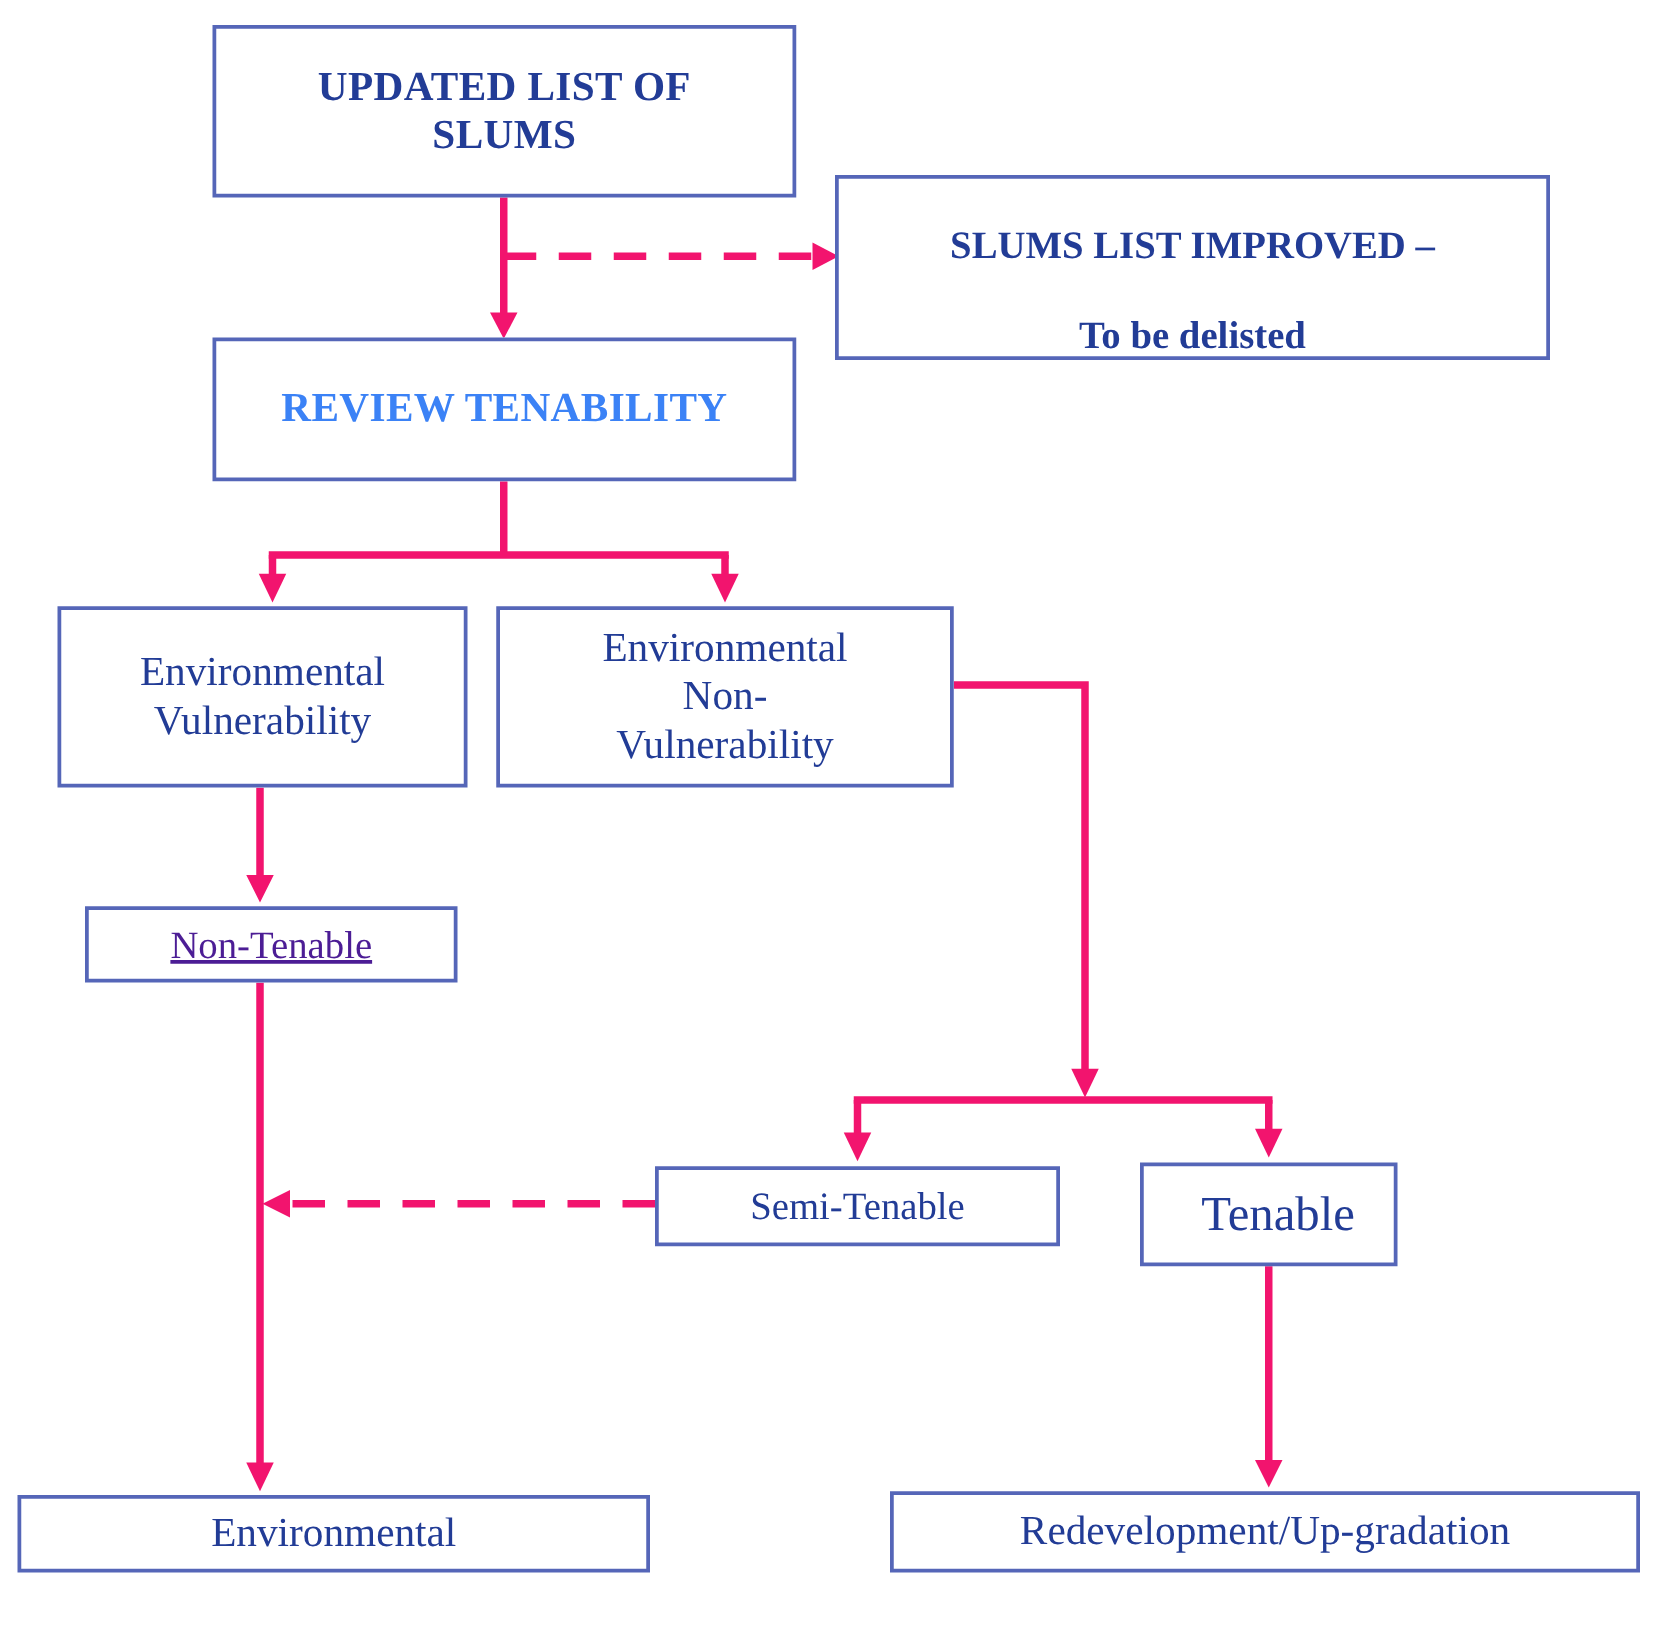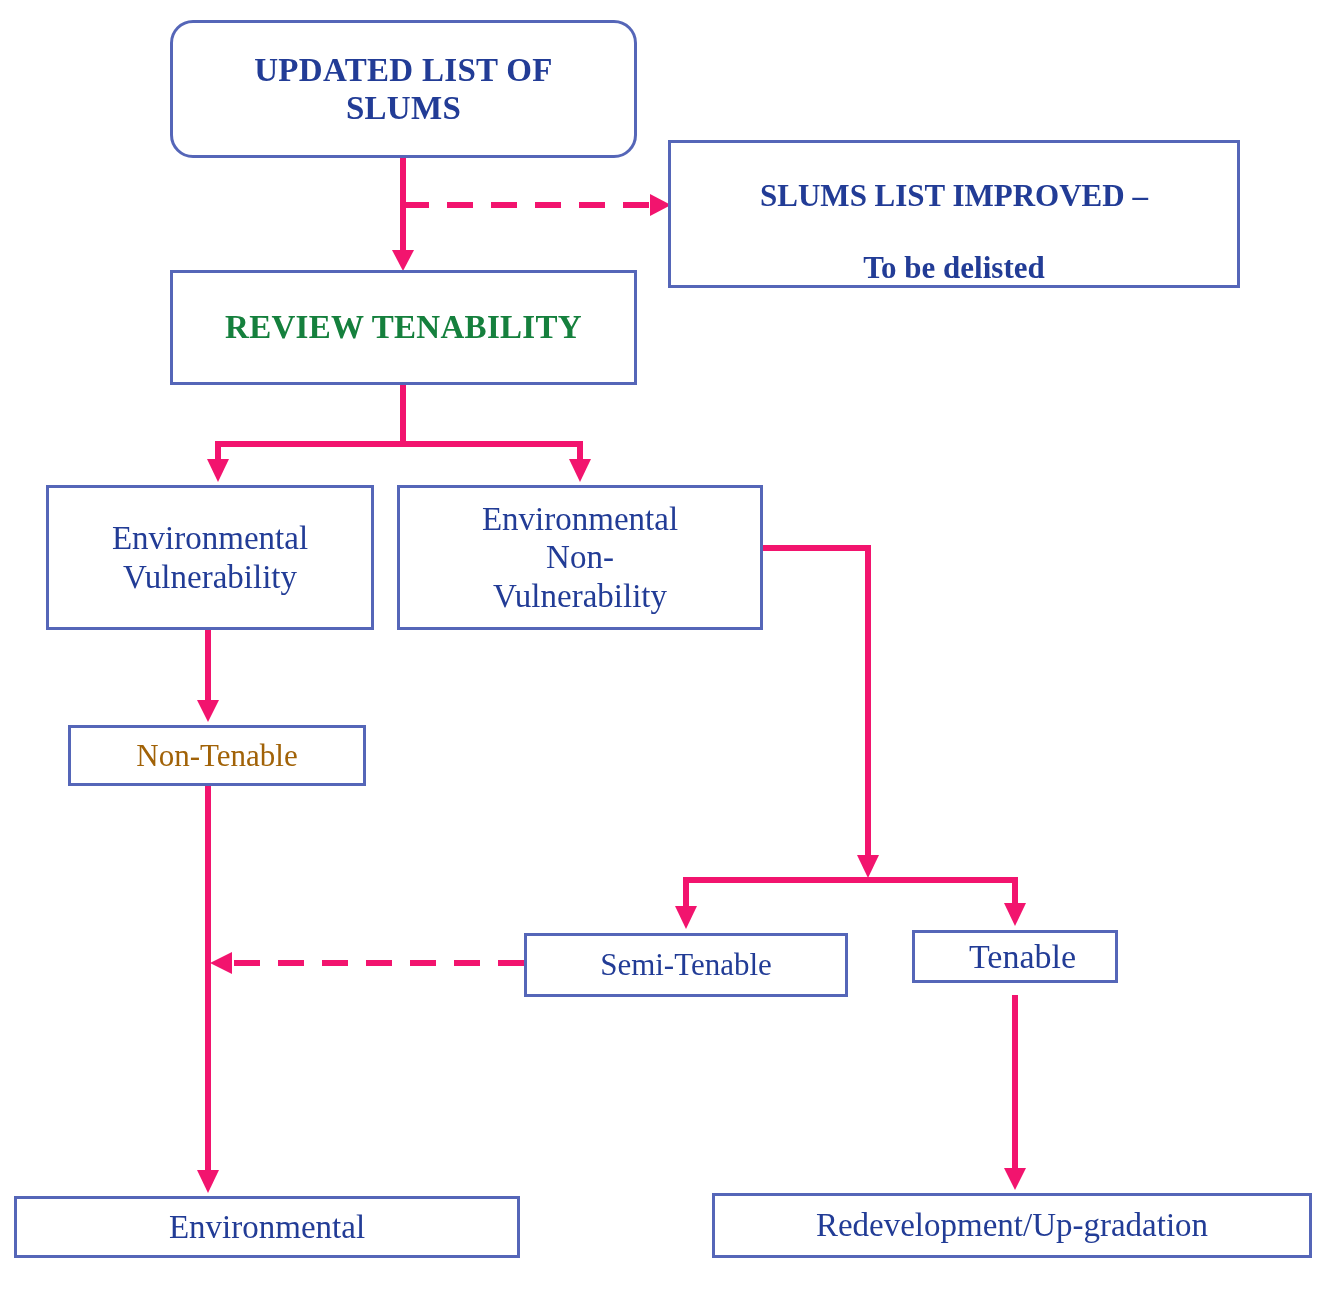--- a/index.html
+++ b/index.html
@@ -37,28 +37,28 @@
     z-index: 2;
   }
   .node .lbl {
     display: block;
     width: 100%;
     white-space: pre-line;
   }
   .bold { font-weight: bold; }
 
   
-  #n-updated-list      { left:170px; top:20px;   width:467px; height:138px; font-size:33px; letter-spacing:.3px;border-radius:23px; }
+  #n-updated-list      { left:170px; top:20px;   width:467px; height:138px; font-size:33px; letter-spacing:.3px; }
   #n-fully-improved    { left:668px; top:140px;  width:572px; height:148px; font-size:31px; }
   #n-review-tenability { left:170px; top:270px;  width:467px; height:115px; font-size:33px; letter-spacing:.3px; }
   #n-env-vuln          { left:46px;  top:485px;  width:328px; height:145px; font-size:33px; }
   #n-env-nonvuln       { left:397px; top:485px;  width:366px; height:145px; font-size:33px; }
   #n-non-tenable       { left:68px;  top:725px;  width:298px; height:61px;  font-size:31px; }
   #n-semi-tenable      { left:524px; top:933px;  width:324px; height:64px;  font-size:31px; }
-  #n-tenable           { left:912px; top:930px;  width:206px; height:53px;  font-size:34px;padding-left:15px; }
+  #n-tenable           { left:912px; top:930px;  width:206px; height:83px;  font-size:39px;padding-left:15px; }
   #n-resettlement      { left:14px;  top:1196px; width:506px; height:62px;  font-size:33px; }
   #n-redevelopment     { left:712px; top:1193px; width:600px; height:65px;  font-size:33px; }
 
   .fully-improved-line1 { font-weight: bold; }
   .fully-improved-line2 { font-weight: bold; }
 </style>
 </head>
 <body>
 
 <div id="canvas" style="background: rgb(255, 255, 255);">
@@ -117,36 +117,36 @@
 SLUMS</span>
   </div>
 
   <div class="node" id="n-fully-improved" style="border-color: rgb(85, 102, 184); color: rgb(34, 60, 150);">
     <span class="lbl">
       <span class="fully-improved-line1">SLUMS LIST IMPROVED –</span><br>
       <span class="fully-improved-line2">To be delisted</span>
     </span>
   </div>
 
-  <div class="node" id="n-review-tenability" style="border-color: rgb(85, 102, 184); color: #15803d;">
+  <div class="node" id="n-review-tenability" style="border-color: rgb(85, 102, 184); color: #3b82f6;">
     <span class="lbl bold">REVIEW TENABILITY</span>
   </div>
 
   <div class="node" id="n-env-vuln" style="border-color: rgb(85, 102, 184); color: rgb(34, 60, 150);">
     <span class="lbl">Environmental
 Vulnerability</span>
   </div>
 
   <div class="node" id="n-env-nonvuln" style="border-color: rgb(85, 102, 184); color: rgb(34, 60, 150);">
     <span class="lbl">Environmental
 Non-
 Vulnerability</span>
   </div>
 
-  <div class="node" id="n-non-tenable" style="border-color: rgb(85, 102, 184); color: #a16207;">
+  <div class="node" id="n-non-tenable" style="border-color: rgb(85, 102, 184); color: #4c1d95; text-decoration: underline;">
     <span class="lbl">Non-Tenable</span>
   </div>
 
   <div class="node" id="n-semi-tenable" style="border-color: rgb(85, 102, 184); color: rgb(34, 60, 150);">
     <span class="lbl">Semi-Tenable</span>
   </div>
 
   <div class="node" id="n-tenable" style="border-color: rgb(85, 102, 184); color: rgb(34, 60, 150);">
     <span class="lbl">Tenable</span>
   </div>

